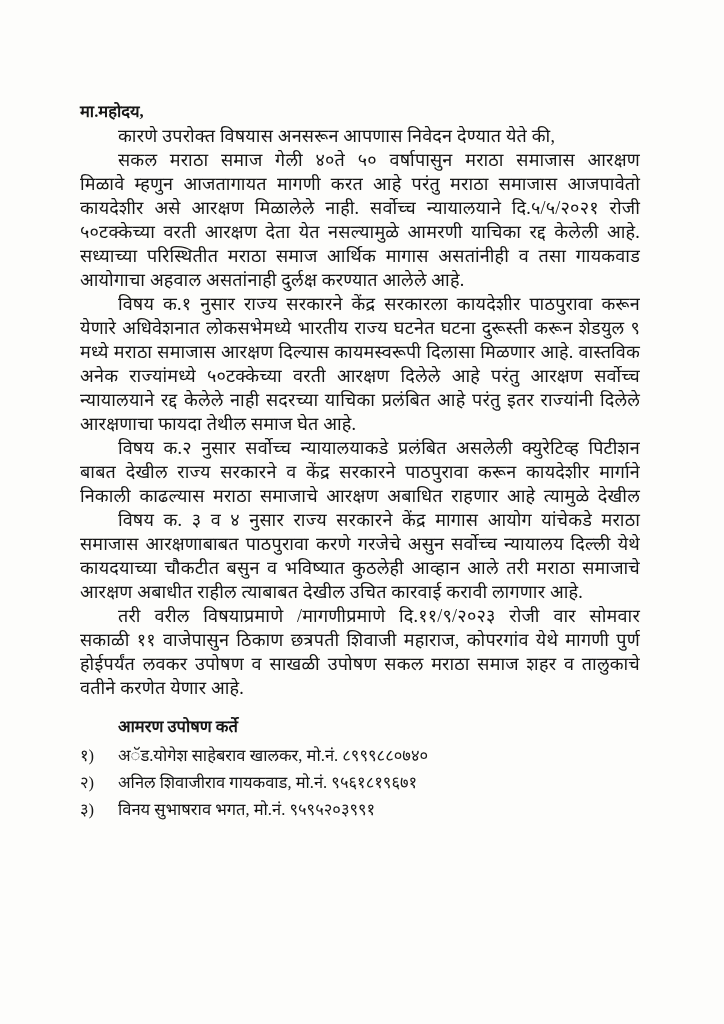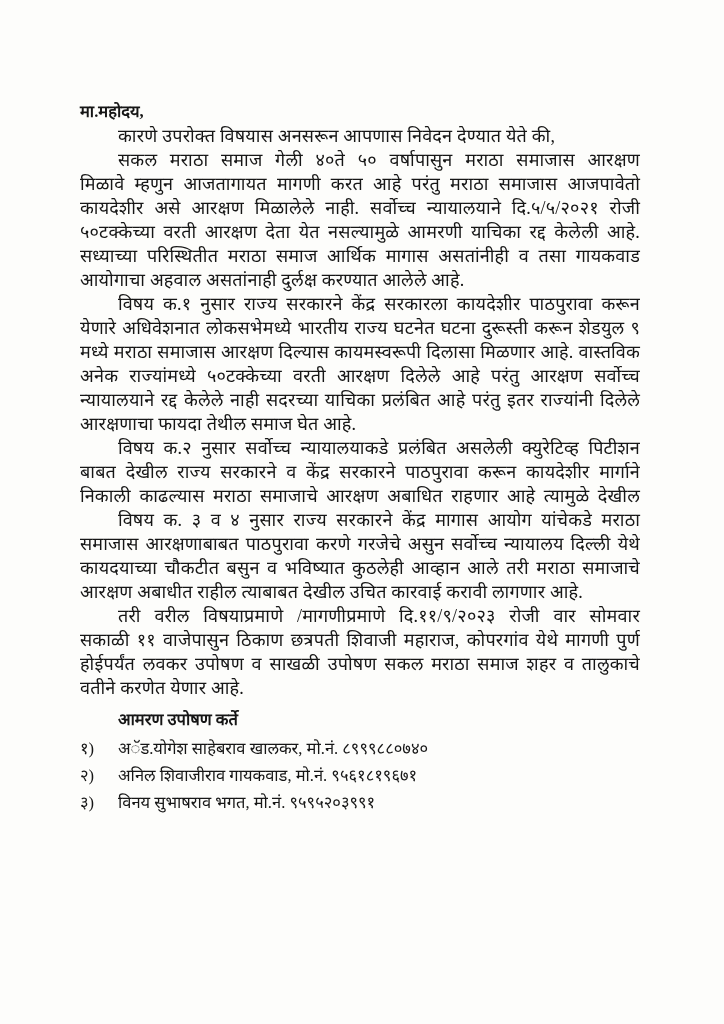--- a/index.html
+++ b/index.html
@@ -39,21 +39,21 @@
   .salutation {
     font-size: 16.5px;
     line-height: 24px;
     font-weight: bold;
   }
   .strikers-heading {
     font-size: 16.5px;
     line-height: 26px;
     font-weight: bold;
     padding-left: 38px;
-    margin-top: 7px;
+    margin-top: 14px;
   }
   .strikers-list {
     margin-top: 2px;
   }
   .striker-row {
     display: flex;
     font-size: 16.5px;
     line-height: 27px;
   }
   .striker-num {

